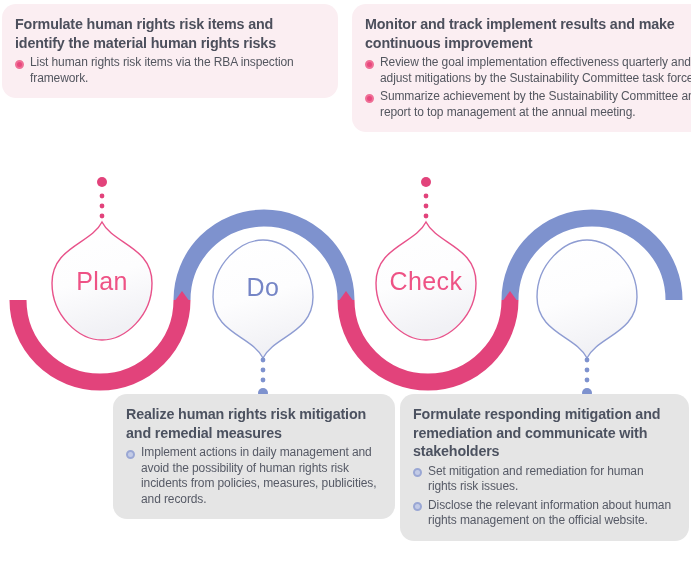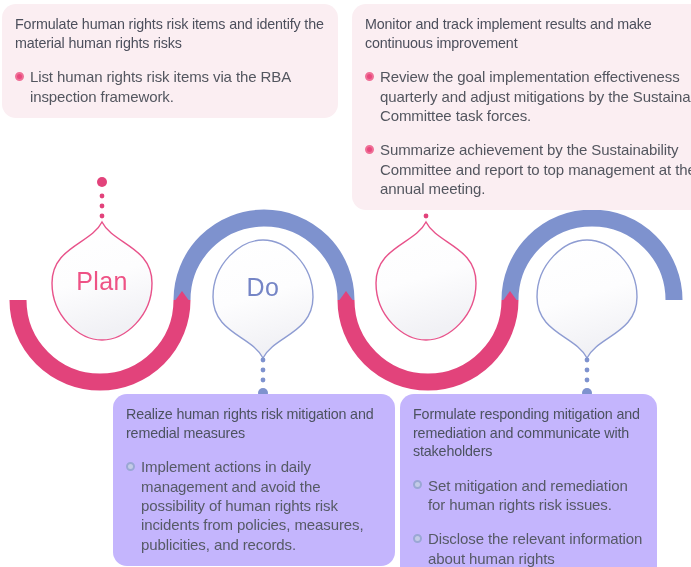--- a/index.html
+++ b/index.html
@@ -22,45 +22,45 @@
   }
 
   
   .info-box {
     position: absolute;
     box-sizing: border-box;
     border-radius: 14px;
     padding: 11px 14px 12px 13px;
   }
   .info-box.pink  { background: #fbeef2; }
-  .info-box.blue  { background: #c4b5fd; }
+  .info-box.blue  { background: #e5e5e5; }
 
   .box-title {
     font-size: 14.3px;
-    font-weight: normal;
+    font-weight: bold;
     line-height: 1.30;
     color: #4c4f5c;
     letter-spacing: -0.15px;
     margin: 0 0 2px 0;
   }
   .info-box.blue .box-title { color: #4c5260; }
 
   .bullet-list {
     list-style: none;
     margin: 0;
     padding: 0;
   }
   .bullet-list li {
     position: relative;
     padding-left: 15px;
-    font-size: 15px;
+    font-size: 12px;
     line-height: 1.29;
     color: #53565f;
     letter-spacing: -0.1px;
-    margin-top: 15px;
+    margin-top: 3px;
   }
   .bullet-list li .bullet-dot {
     position: absolute;
     left: 0;
     top: 4.5px;
     width: 9px;
     height: 9px;
     border-radius: 50%;
     box-sizing: border-box;
   }
@@ -71,21 +71,21 @@
   .blue .bullet-list li .bullet-dot {
     border: 2px solid #9aa7d4;
     background: #c3cbe6;
   }
   .blue .bullet-list li { color: #565a66; }
 
   
   #box-plan   { left: 2px;   top: 4px;   width: 336px; }
   #box-check  { left: 352px; top: 4px;   width: 385px; }
   #box-do     { left: 113px; top: 394px; width: 282px; }
-  #box-act    { left: 400px; top: 394px; width: 257px; }
+  #box-act    { left: 400px; top: 394px; width: 289px; }
 
   
   #wave-layer {
     position: absolute;
     left: 0;
     top: 185px;
     width: 691px;
     height: 210px;
   }
 
@@ -171,20 +171,23 @@
              C 610 55, 637 79, 637 112
              C 637 148, 598 151, 587 173 Z" fill="url(#balloonFill)" stroke="#8e9cd2" stroke-width="1.4"></path>
   </svg>
 
   <div class="balloon pink" id="balloon-plan">
     <span class="balloon-label">Plan</span>
   </div>
   <div class="balloon blue" id="balloon-do">
     <span class="balloon-label">Do</span>
   </div>
+  <div class="balloon pink" id="balloon-check">
+    <span class="balloon-label">Check</span>
+  </div>
 
   <svg class="connector" id="conn-plan" viewBox="0 0 20 50">
     <circle cx="10" cy="5" r="5" fill="#e2437b"></circle>
     <circle cx="10" cy="19" r="2.4" fill="#e2437b"></circle>
     <circle cx="10" cy="29" r="2.4" fill="#e2437b"></circle>
     <circle cx="10" cy="39" r="2.4" fill="#e2437b"></circle>
   </svg>
   <svg class="connector" id="conn-check" viewBox="0 0 20 50">
     <circle cx="10" cy="5" r="5" fill="#e2437b"></circle>
     <circle cx="10" cy="19" r="2.4" fill="#e2437b"></circle>

